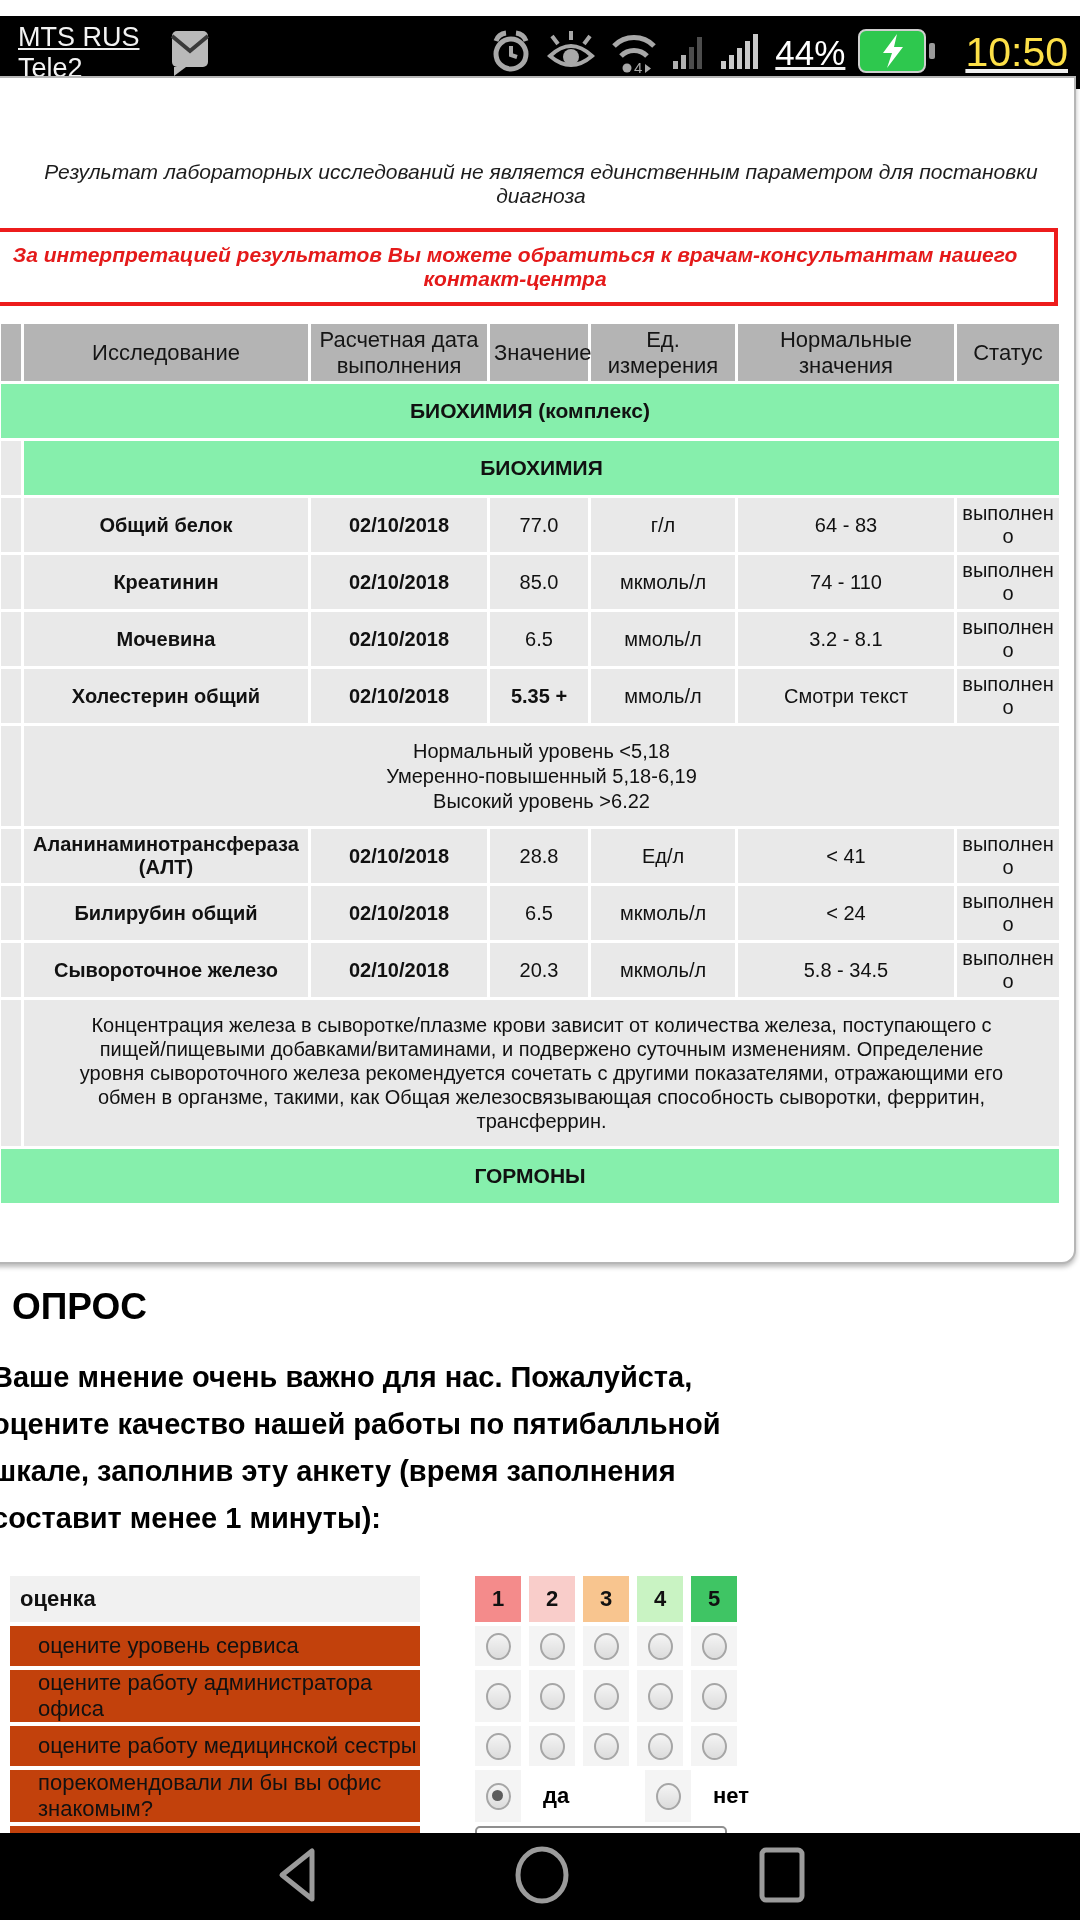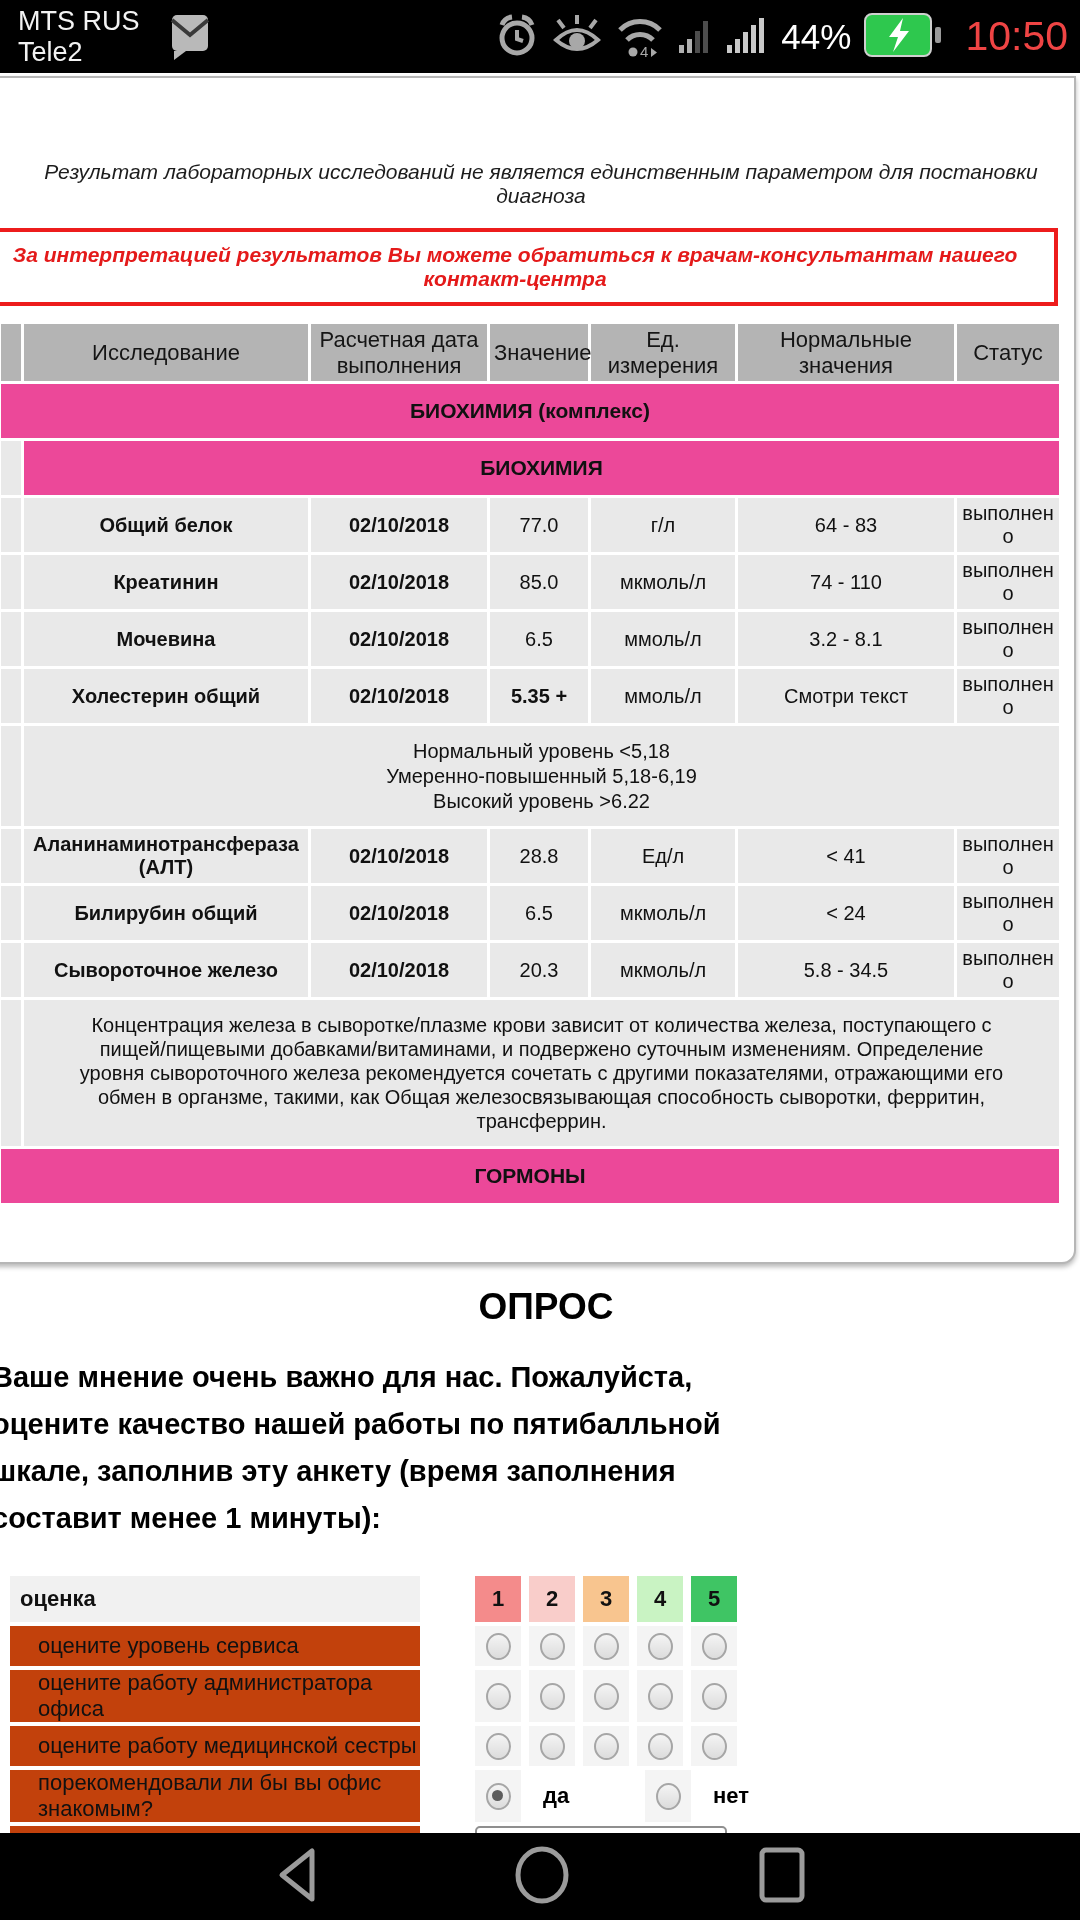--- a/index.html
+++ b/index.html
@@ -1,46 +1,46 @@
 <!DOCTYPE html>
 <html><head>
 <meta charset="utf-8">
 <style>
   html,body{margin:0;padding:0;}
   body{width:1080px;height:1920px;position:relative;background:#fff;overflow:hidden;
        font-family:"Liberation Sans",sans-serif;}
   
-  .statusbar{position:absolute;top:0;left:0;width:1080px;height:73px;background:#000;
-             display:flex;align-items:center;color:#efefef;}
+  .statusbar{position:absolute;top:16px;left:0;width:1080px;height:73px;background:#000;
+             display:flex;align-items:center;color:#efefef;text-decoration:underline;}
   .carrier{margin-left:18px;font-size:27px;line-height:31px;color:#f3f3f3;}
   .msgicon{margin-left:26px;}
   .sb-right{margin-left:auto;display:flex;align-items:center;gap:12px;margin-right:12px;}
   .sb-pct{font-size:35px;color:#fff;}
-  .sb-time{font-size:41px;color:#ef4444;margin-left:8px;}
+  .sb-time{font-size:41px;color:#fde047;margin-left:14px;}
   
   .card{position:absolute;left:-30px;top:76px;width:1106px;height:1188px;background:#fff;
         border:2px solid #b6b6b6;border-radius:0 0 14px 14px;
         box-shadow:0 3px 5px rgba(0,0,0,.28);box-sizing:border-box;overflow:hidden;}
   .disclaimer{margin:82px 24px 4px 60px;text-align:center;font-style:italic;font-size:21px;color:#1d1d1d;}
   .warning{margin:20px 16px 0 0;border:4px solid #ed1c1c;color:#e41a1a;font-weight:bold;
            font-style:italic;text-align:center;font-size:21px;padding:11px 10px;box-sizing:border-box;}
   table.results{border-collapse:separate;border-spacing:3px;margin:15px 0 0 26px;width:1058px;table-layout:fixed;}
   table.results th{background:#b4b4b4;font-weight:normal;font-size:22px;color:#151515;height:57px;padding:0 4px;}
   table.results td{background:#e9e9e9;font-size:20px;color:#111;text-align:center;vertical-align:middle;
                    padding:4px 4px;word-wrap:break-word;}
   table.results td.c0{padding:0;}
   table.results tr.data td{height:30px;}
-  table.results td.sec{background:#ec4899;font-weight:bold;font-size:21px;height:46px;}
+  table.results td.sec{background:#86efac;font-weight:bold;font-size:21px;height:46px;}
   table.results td.name,table.results td.date{font-weight:bold;}
   table.results td.val.hl{font-weight:bold;}
   table.results td.notecell{padding:12px 46px;line-height:24px;font-size:20px;}
   table.results td.notecell div{margin:1px 0;}
   
   .survey{position:absolute;left:0;top:1286px;width:1080px;}
-  .survey h2{margin:0 0 0 12px;font-size:37px;color:#000;text-align:center;}
+  .survey h2{margin:0 0 0 12px;font-size:37px;color:#000;}
   .intro{width:815px;margin:26px 0 0 -8px;font-size:29px;font-weight:bold;line-height:47px;color:#000;}
   .svtable{margin:34px 0 0 10px;}
   .sv-row{display:flex;margin-bottom:4px;align-items:stretch;gap:48px;}
   .sv-label{background:#c2410c;width:382px;font-size:22px;color:#111;display:flex;align-items:center;
             padding-left:28px;}
   .sv-label.hdr{font-weight:bold;padding-left:10px;width:400px;background:#f1f1f1;}
   .sv-cells{display:flex;gap:8px;margin-left:7px;}
   .sv-cell{width:46px;min-height:40px;display:flex;align-items:center;justify-content:center;background:#f4f4f4;}
   .sv-cell.scale{height:46px;font-size:22px;font-weight:bold;color:#111;}
   .radio{width:25px;height:27px;border-radius:50%;border:2px solid #a6a6a6;

